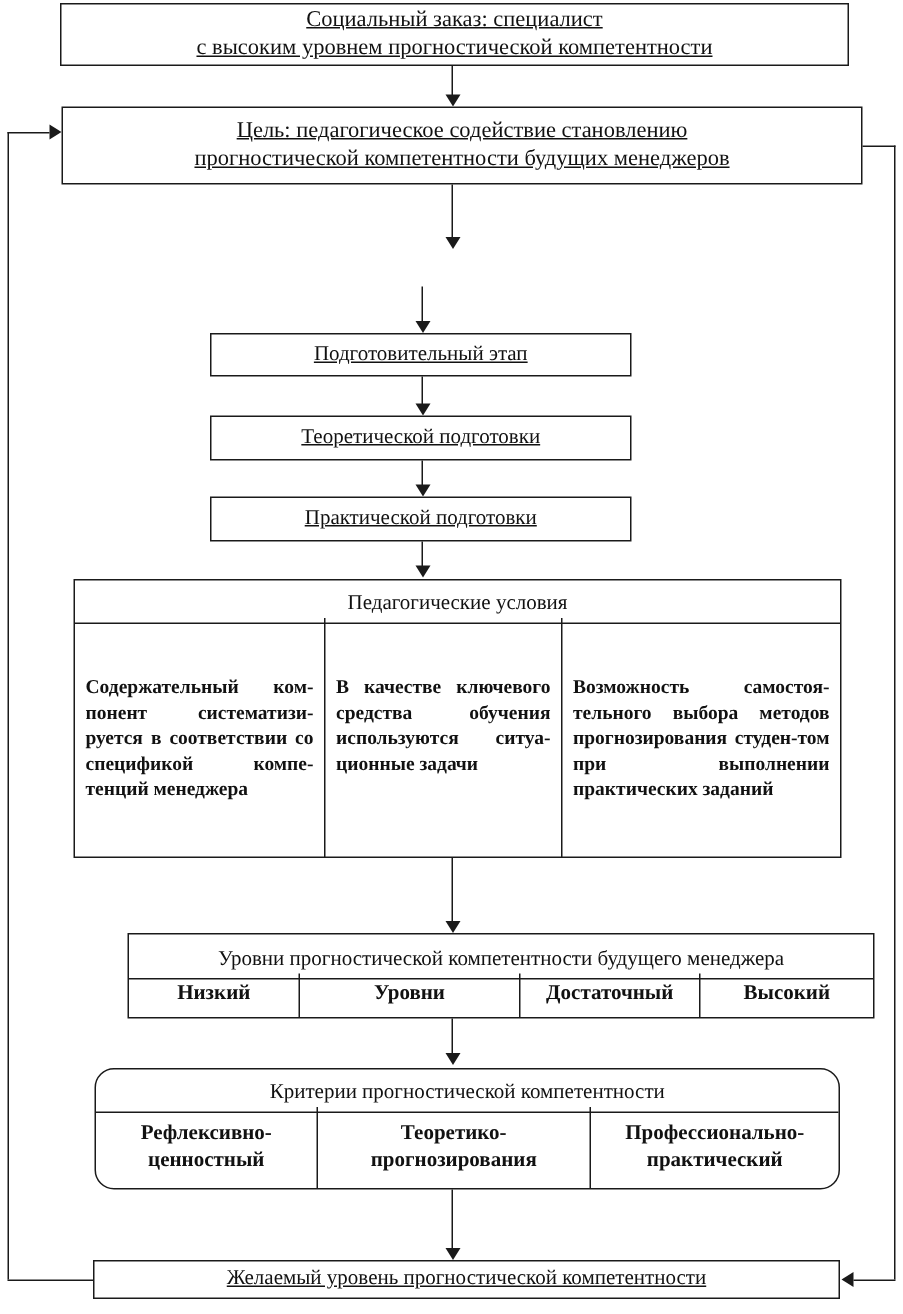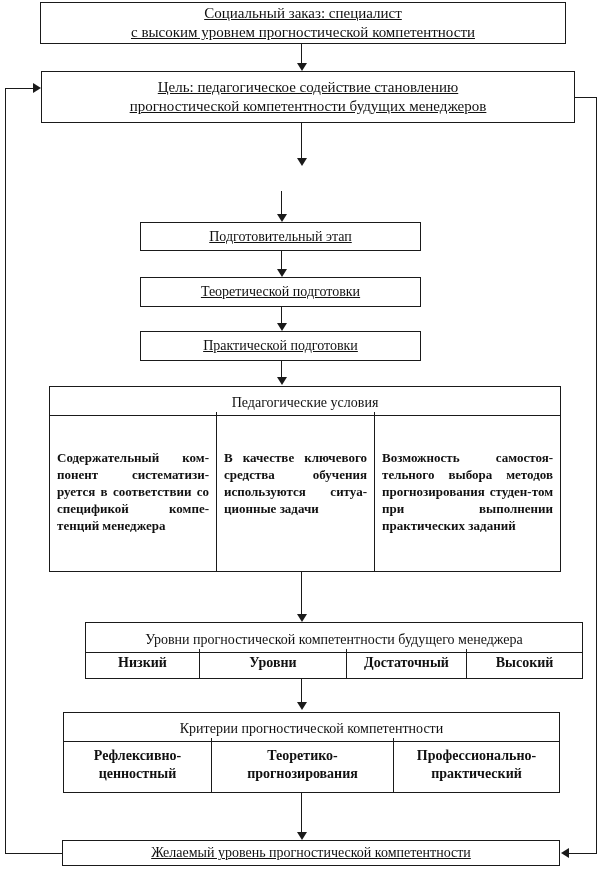--- a/index.html
+++ b/index.html
@@ -192,21 +192,21 @@
       <span class="txt">Достаточный</span>
     </div>
     <div class="cell fs14" style="left:381px; top:26px; width:115px; height:29px;">
       <span class="txt">Высокий</span>
     </div>
   </div>
 
   <div class="vline" style="left:301px; top:679px; height:24px;"></div>
   <div class="arrow-down" style="left:296.5px; top:702px;"></div>
 
-  <div class="grp" style="left:63px; top:712px; width:497px; height:81px;">
+  <div class="grp" style="left:63px; top:712px; width:497px; height:81px;border-radius:13px;">
     <div class="grp-head fs14" style="height:25px;">
       <span class="txt">Критерии прогностической компетентности</span>
     </div>
     <div class="cell divr fs14" style="left:0px; top:25px; width:148px; height:54px;">
       <span class="txt">Рефлексивно-
 ценностный</span>
     </div>
     <div class="cell divr fs14" style="left:148px; top:25px; width:182px; height:54px;">
       <span class="txt">Теоретико-
 прогнозирования</span>

